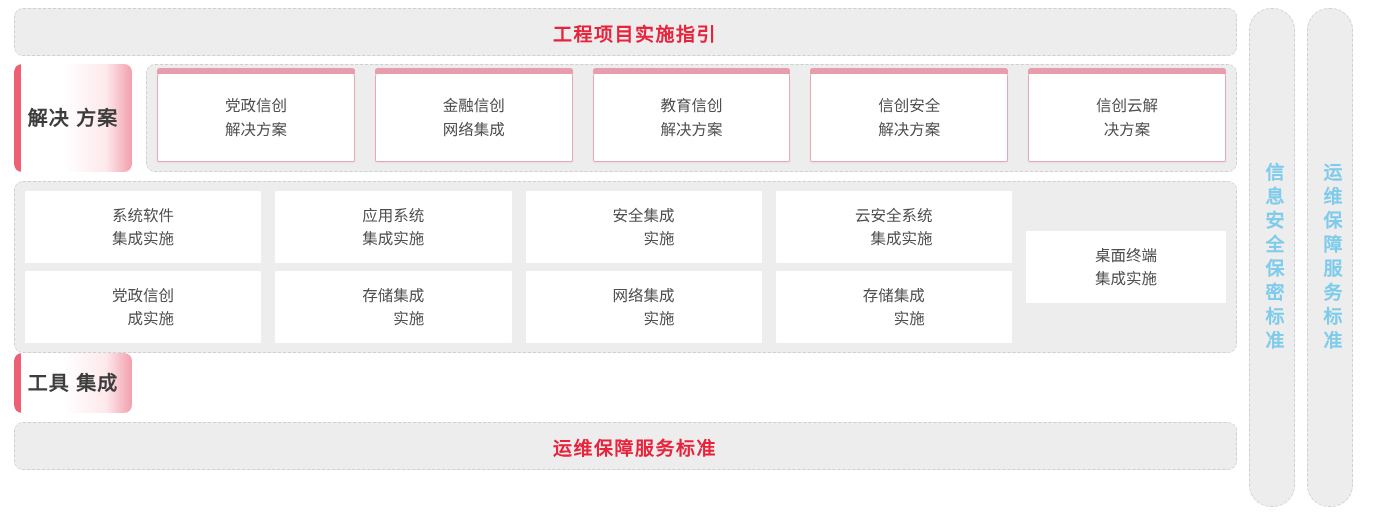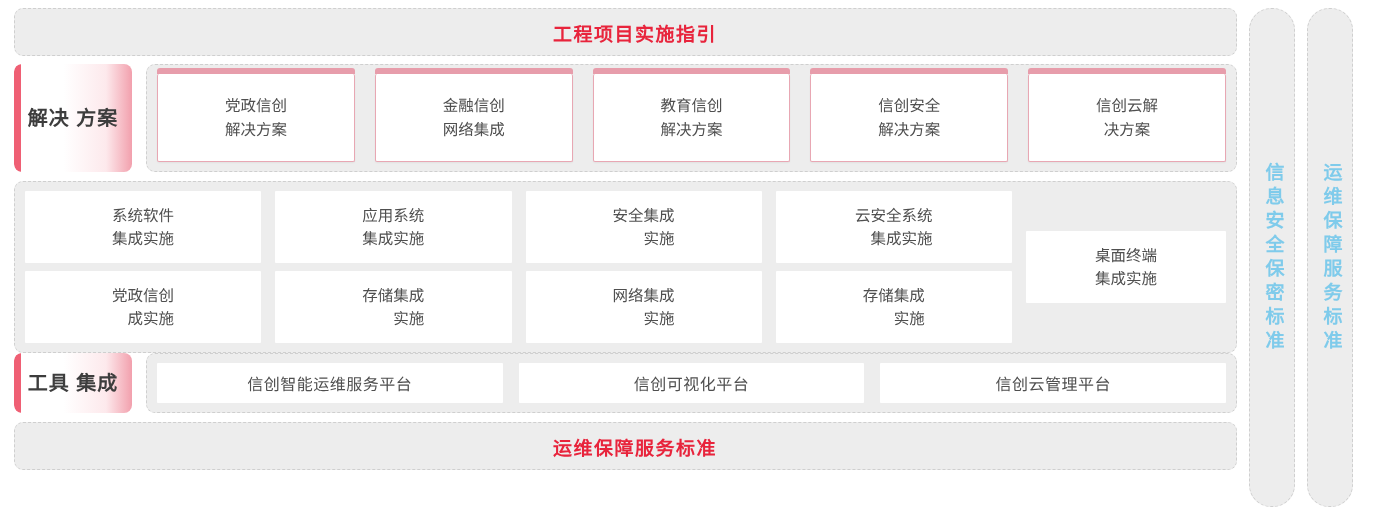--- a/index.html
+++ b/index.html
@@ -341,33 +341,20 @@
           </div>
         </div>
       </div>
     </div>
 
     <div class="row row-tools">
       <div class="cat-label">
         <span class="cat-label-text">工具
 集成</span>
       </div>
-      <div class="panel dashed">
-        <div class="tool-grid">
-          <div class="tool-card">
-            <span class="tool-card-text">信创智能运维服务平台</span>
-          </div>
-          <div class="tool-card">
-            <span class="tool-card-text">信创可视化平台</span>
-          </div>
-          <div class="tool-card">
-            <span class="tool-card-text">信创云管理平台</span>
-          </div>
-        </div>
-      </div>
     </div>
 
     <div class="banner dashed" style="margin-top:9px;">
       <span class="banner-text">运维保障服务标准</span>
     </div>
 
   </div>
 
   <div class="side-col">
     <div class="side-panel dashed">

